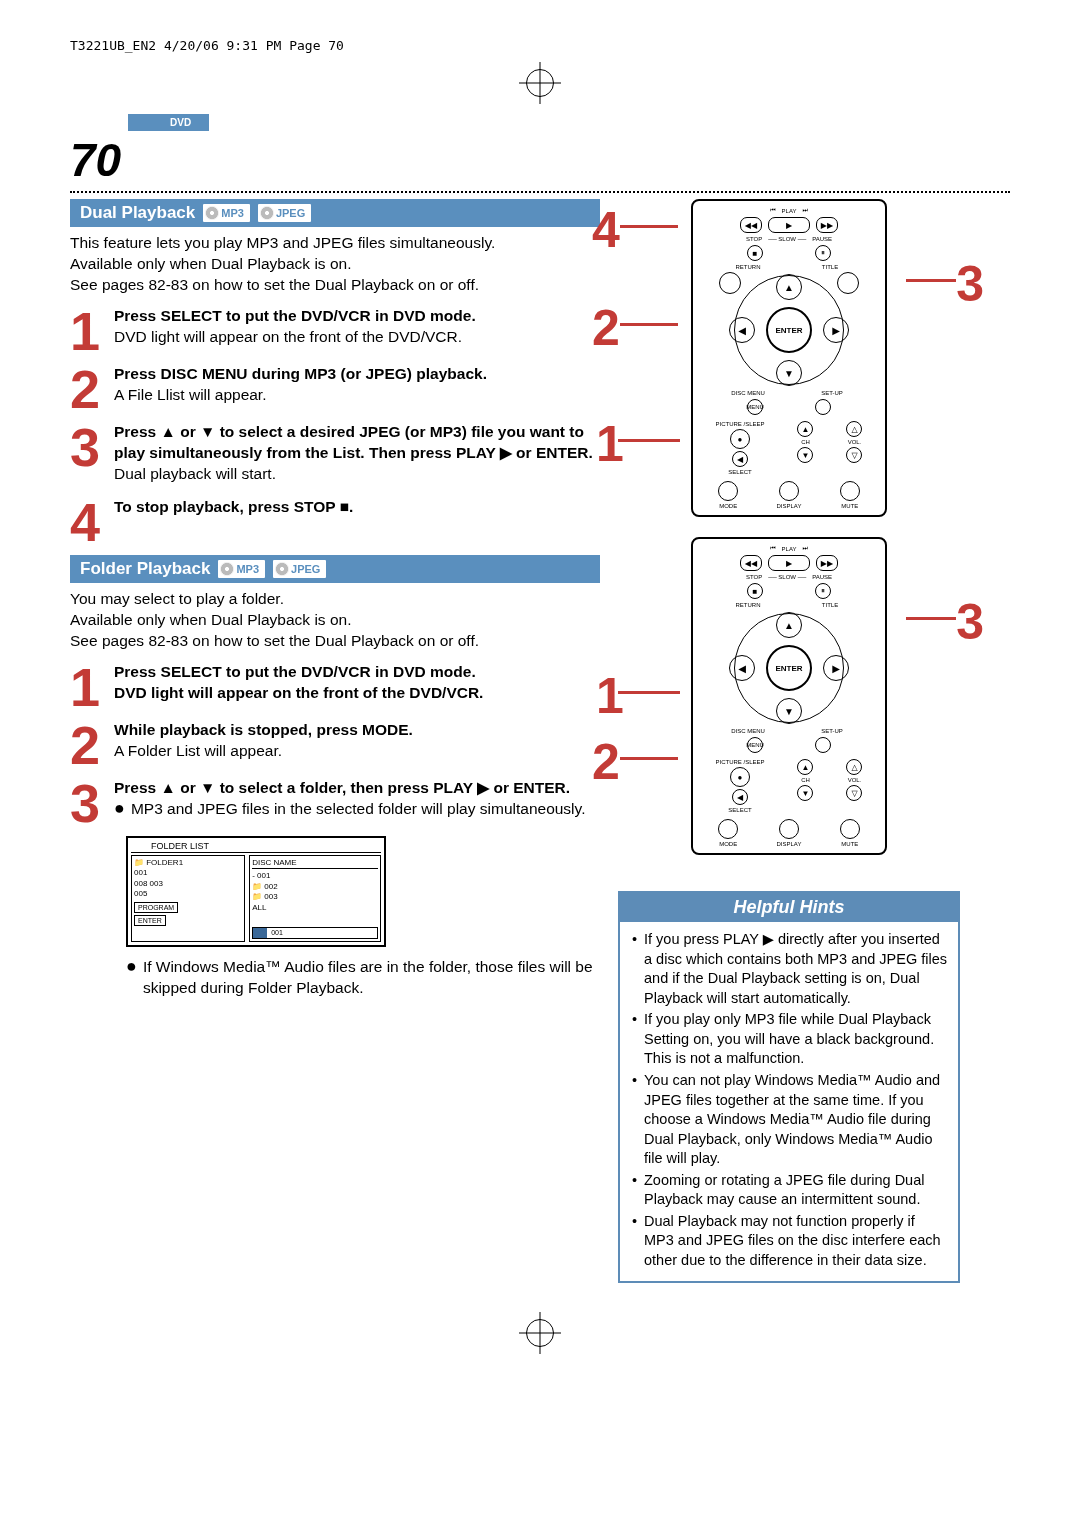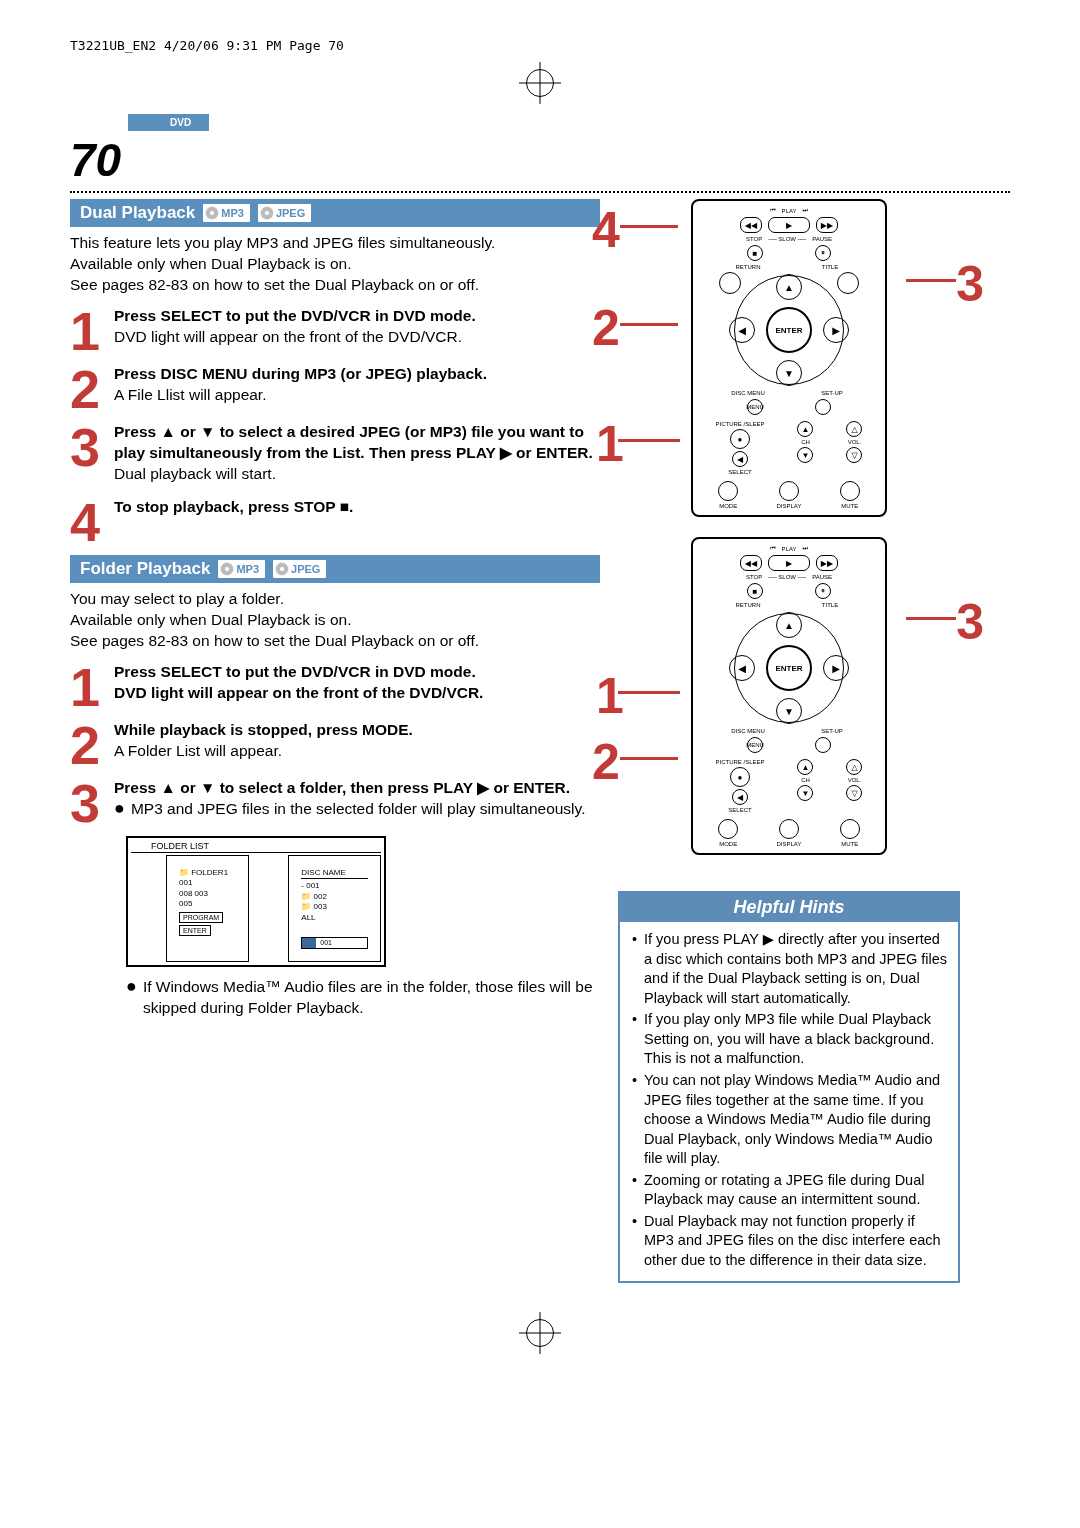--- a/index.html
+++ b/index.html
@@ -173,26 +173,25 @@
   margin-bottom: 2px;
   font-size: 9px;
   padding-left: 20px;
 }
 .folder-panel .fp-body {
   display: flex;
   gap: 4px;
 }
 .fp-col {
   border: 1px solid #000;
-  padding: 12px;
+  padding: 2px;
   width: 110px;
   min-height: 62px;
   font-size: 8px;
   line-height: 1.3;
-  margin-left: 35px;
 }
 .fp-col.right-col {
   width: 128px;
 }
 .fp-tabs {
   margin-top: 2px;
   font-size: 7px;
   display: flex;
   gap: 3px;
 }

